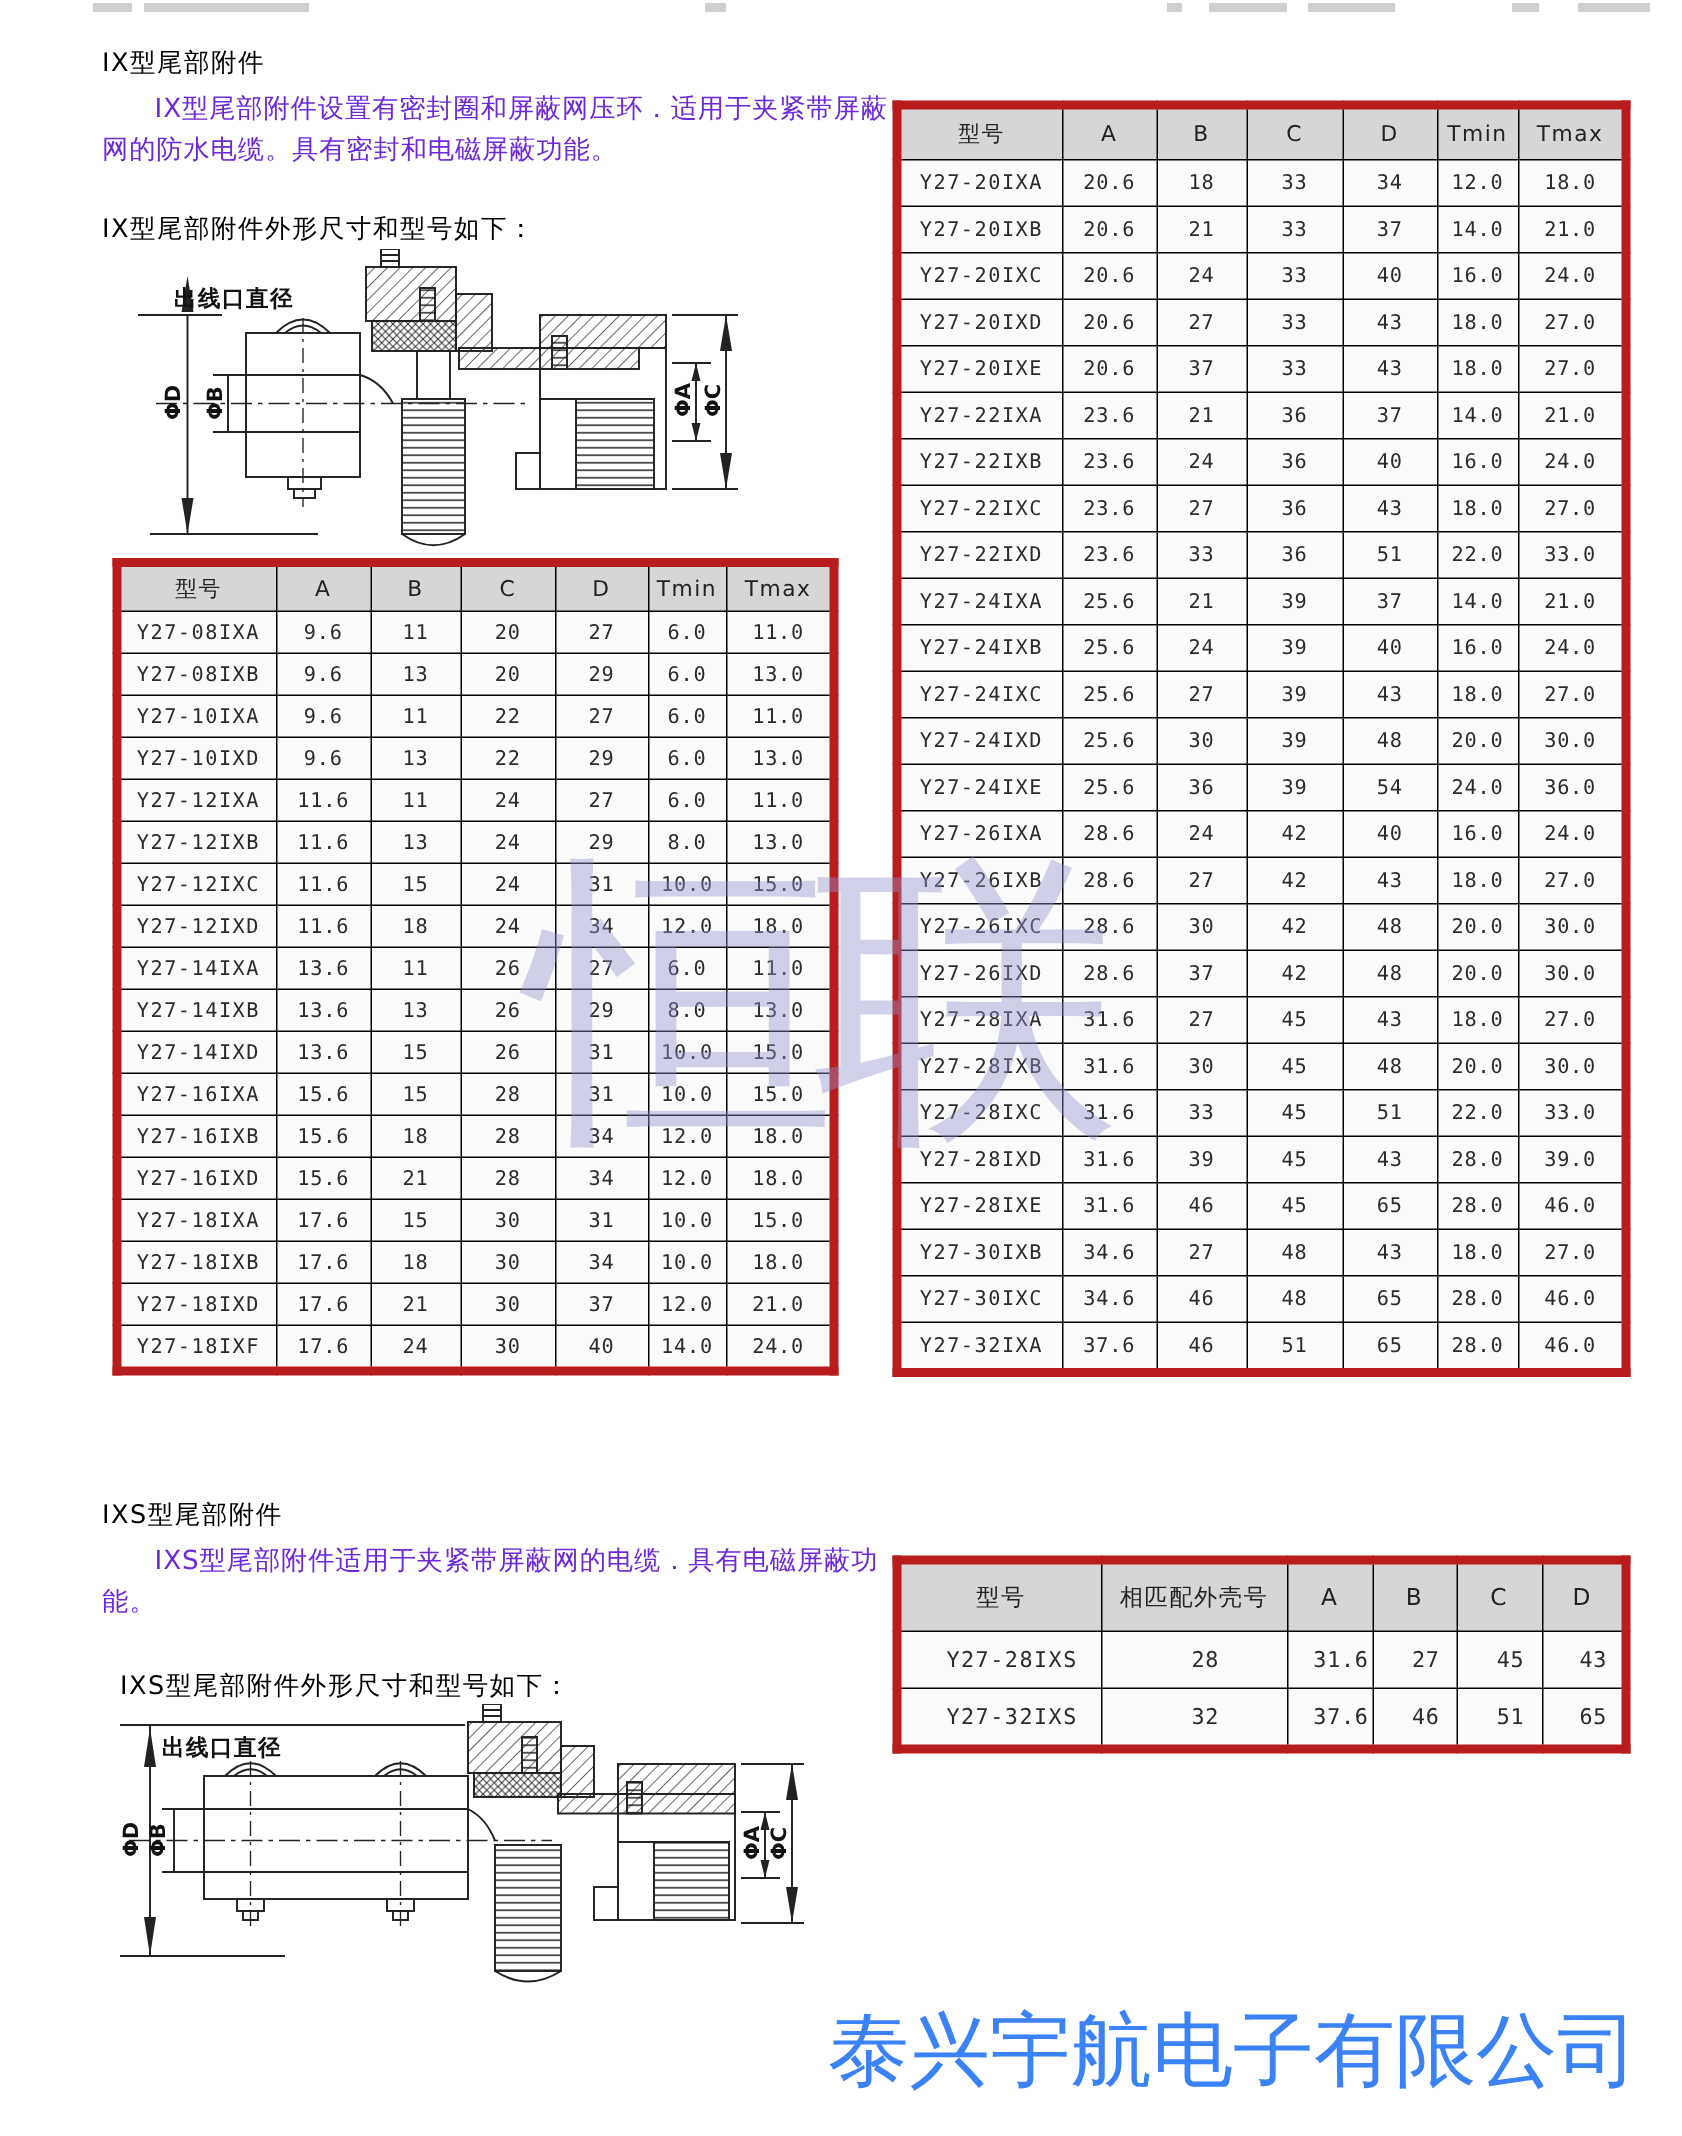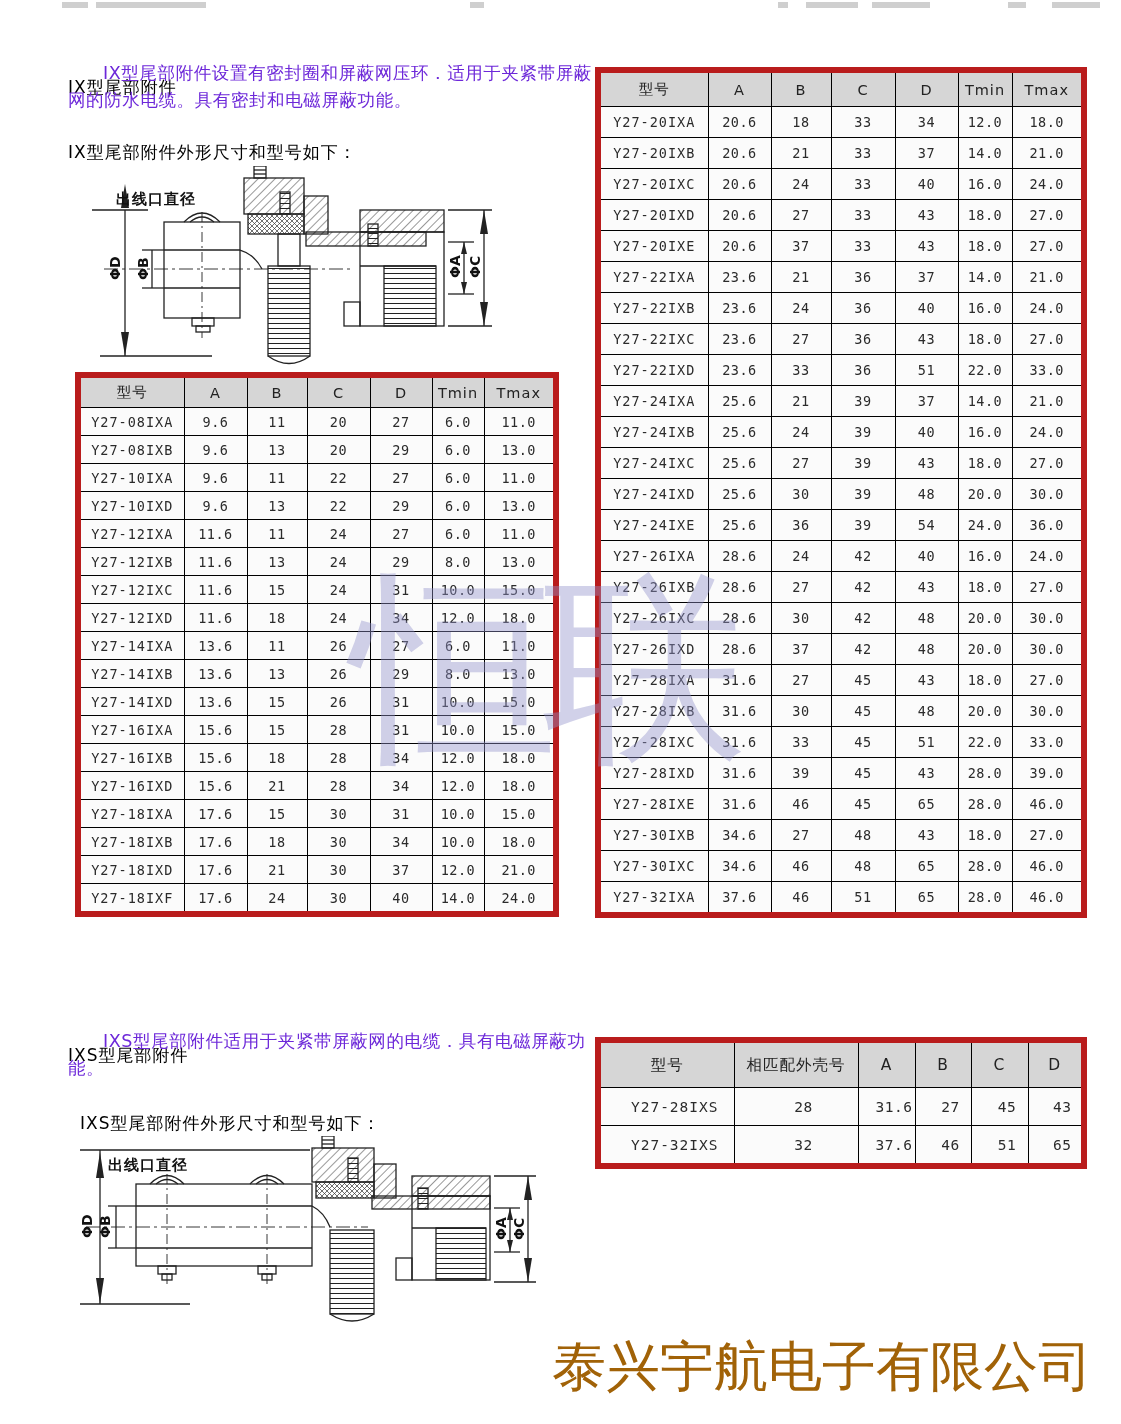--- a/index.html
+++ b/index.html
@@ -3,21 +3,21 @@
 <meta charset="utf-8">
 <style>
   html,body { margin:0; padding:0; background:#ffffff; }
   .page {
     position:relative; width:1121px; height:1424px; background:#ffffff;
     font-family:"DejaVu Sans", sans-serif; color:#111; overflow:hidden;
   }
   
   .artifact { position:absolute; top:2px; height:6px; background:#cfcfcf; }
 
-  .heading  { position:absolute; font-size:17px; letter-spacing:1px; color:#000;margin-top:46px; }
+  .heading  { position:absolute; font-size:17px; letter-spacing:1px; color:#000; }
   .para     { position:absolute; font-size:17.5px; line-height:27px; text-indent:2em; letter-spacing:0.6px; color:#6d28d9; }
   .subline  { position:absolute; font-size:17px; letter-spacing:1px; color:#000; }
 
   table.spec { position:absolute; border-collapse:collapse; table-layout:fixed; background:#fdfdfd; border:6px solid #b91c1c; }
   table.spec th {
     background:#d6d6d6; border:1px solid #000; font-weight:normal;
     font-size:14.5px; color:#222; letter-spacing:1px; padding:0;
   }
   table.spec td {
     border:1px solid #000; text-align:center; vertical-align:middle;
@@ -32,21 +32,21 @@
 
   .drawing { position:absolute; }
   .wm-center {
     position:absolute; left:352px; top:566px; z-index:6; pointer-events:none;
     font-family:"DejaVu Serif", serif; font-size:205px; line-height:1;
     color:rgba(146,146,202,0.42); letter-spacing:-14px; white-space:nowrap;
   }
   .wm-bottom {
     position:absolute; left:552px; top:1340px; z-index:6; pointer-events:none;
     font-family:"DejaVu Serif", serif; font-size:54px; line-height:1;
-    color:#a16207; letter-spacing:0px; white-space:nowrap;
+    color:#3b82f6; letter-spacing:0px; white-space:nowrap;
   }
   svg text.dimlabel { font-size:14px; font-weight:bold; fill:#111; font-family:"DejaVu Sans",sans-serif; }
   svg text.outlet   { font-size:15px; font-weight:bold; fill:#111; font-family:"DejaVu Sans",sans-serif; letter-spacing:1px; }
 </style>
 </head>
 <body>
 
 <div class="page">
 
   <div class="artifact" style="left:62px;width:26px"></div>

